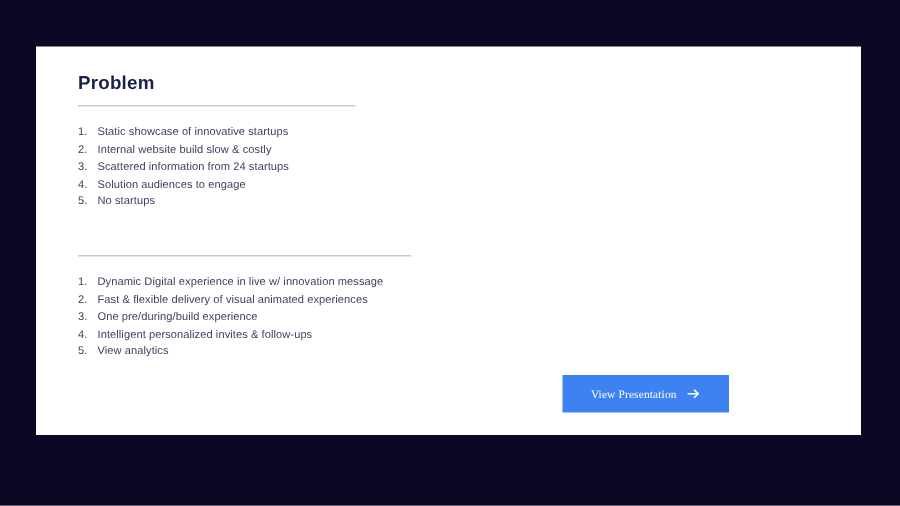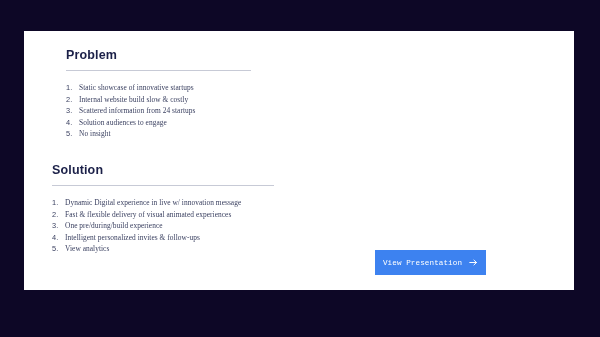--- a/index.html
+++ b/index.html
@@ -31,21 +31,21 @@
     height:259px;
     background:#ffffff;
   }
 
   .section {
     position:absolute;
     left:0;
     right:0;
   }
 
-  #problem-section { top:17px;padding-left:14px; }
+  #problem-section { top:17px; }
   #solution-section { top:132px; }
 
   .section-heading {
     margin-left:28px;
     font-size:12.5px;
     font-weight:bold;
     color:#1b2048;
     letter-spacing:0.15px;
     line-height:15px;
   }
@@ -75,42 +75,42 @@
     letter-spacing:0.05px;
   }
 
   .item-number {
     width:13px;
     flex:0 0 13px;
     text-align:left;
     color:#3b4161;
   }
 
-  .item-text { flex:1 1 auto;font-family:Liberation Serif, serif; }
+  .item-text { flex:1 1 auto; }
 
   #view-presentation-button {
     position:absolute;
     left:351px;
     top:219px;
     width:111px;
     height:25px;
     background:#3d82f0;
     border:none;
     display:flex;
     align-items:center;
     justify-content:center;
     gap:7px;
     cursor:pointer;
   }
 
   #view-presentation-button .btn-label {
     font-size:7.6px;
     color:#ffffff;
     letter-spacing:0.1px;
-    font-family:Liberation Mono, monospace;
+    font-family:Liberation Serif, serif;
   }
 
   #view-presentation-button .btn-arrow {
     display:inline-flex;
     align-items:center;
   }
 </style>
 </head>
 <body>
 
@@ -133,27 +133,26 @@
         <li class="list-item">
           <span class="item-number">3.</span>
           <span class="item-text">Scattered information from 24 startups</span>
         </li>
         <li class="list-item">
           <span class="item-number">4.</span>
           <span class="item-text">Solution audiences to engage</span>
         </li>
         <li class="list-item">
           <span class="item-number">5.</span>
-          <span class="item-text">No insight</span>
+          <span class="item-text">No startups</span>
         </li>
       </ul>
     </div>
 
     <div class="section" id="solution-section">
-      <div class="section-heading">Solution</div>
       <div class="section-rule"></div>
       <ul class="section-list">
         <li class="list-item">
           <span class="item-number">1.</span>
           <span class="item-text">Dynamic Digital experience in live w/ innovation message</span>
         </li>
         <li class="list-item">
           <span class="item-number">2.</span>
           <span class="item-text">Fast &amp; flexible delivery of visual animated experiences</span>
         </li>

